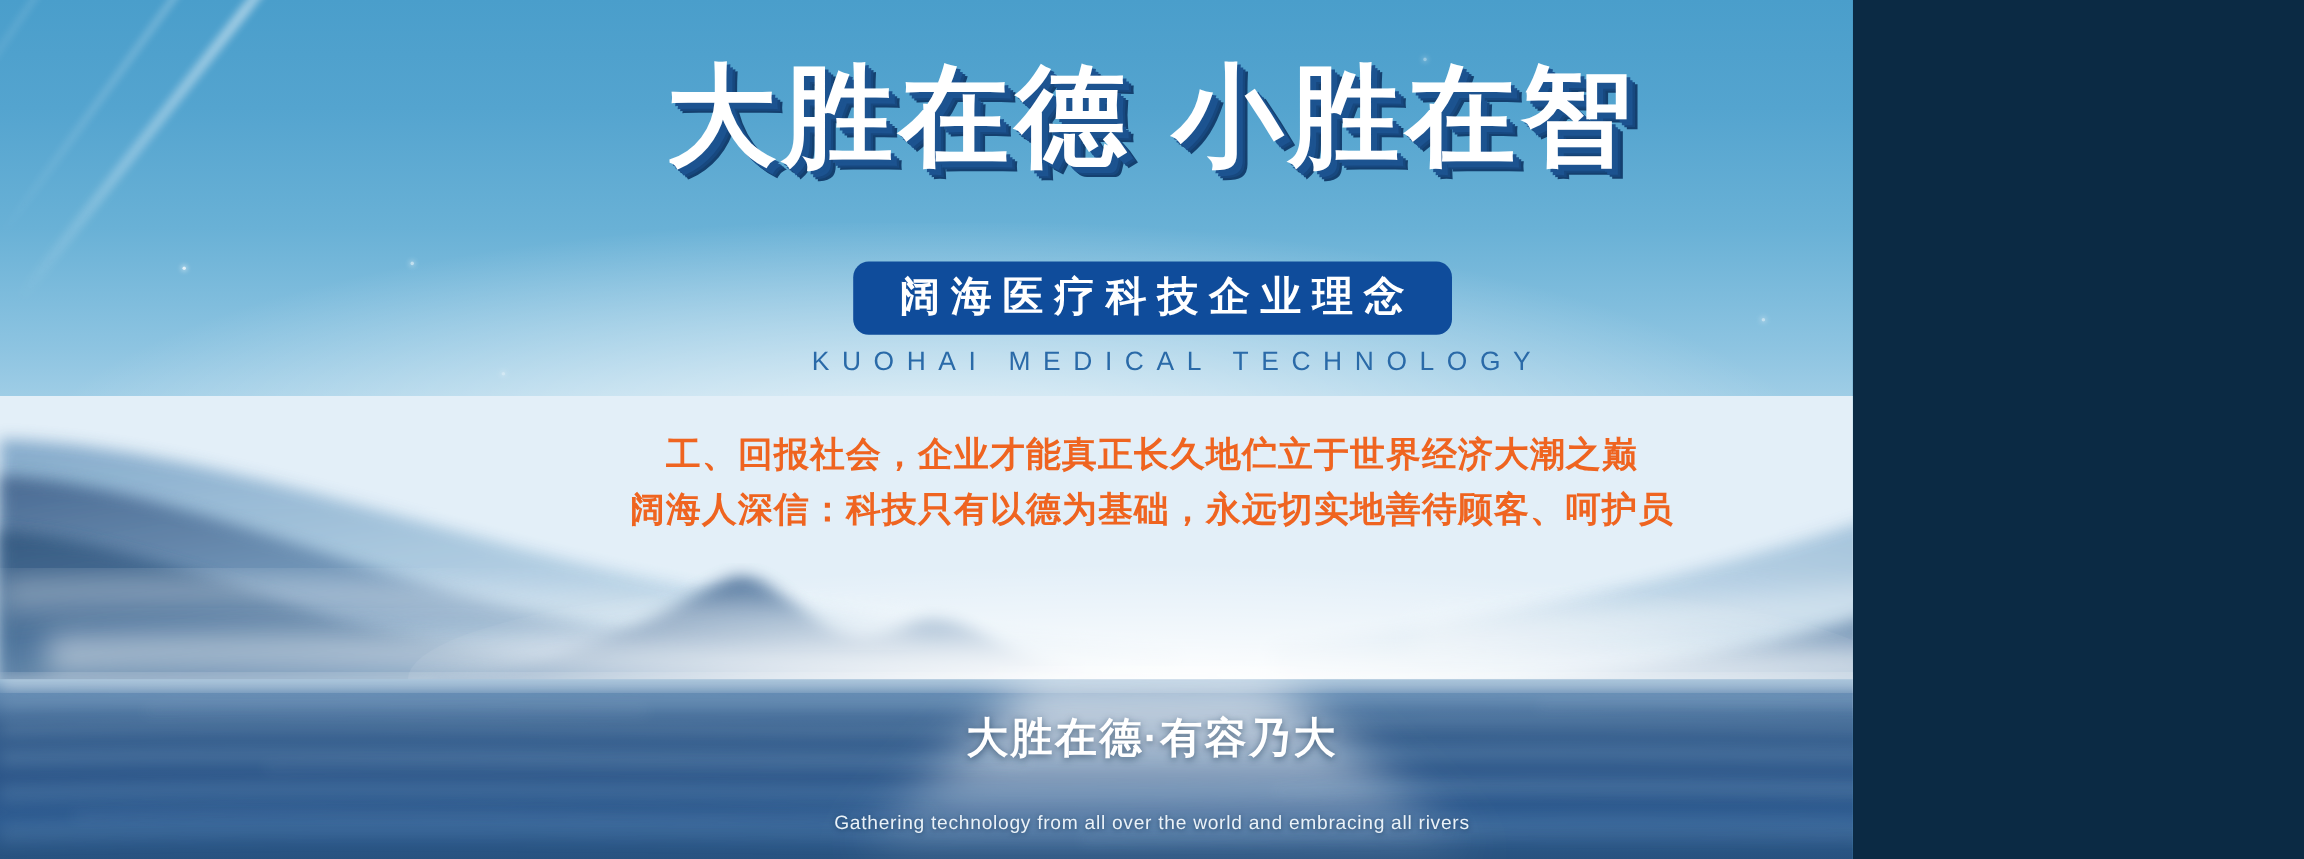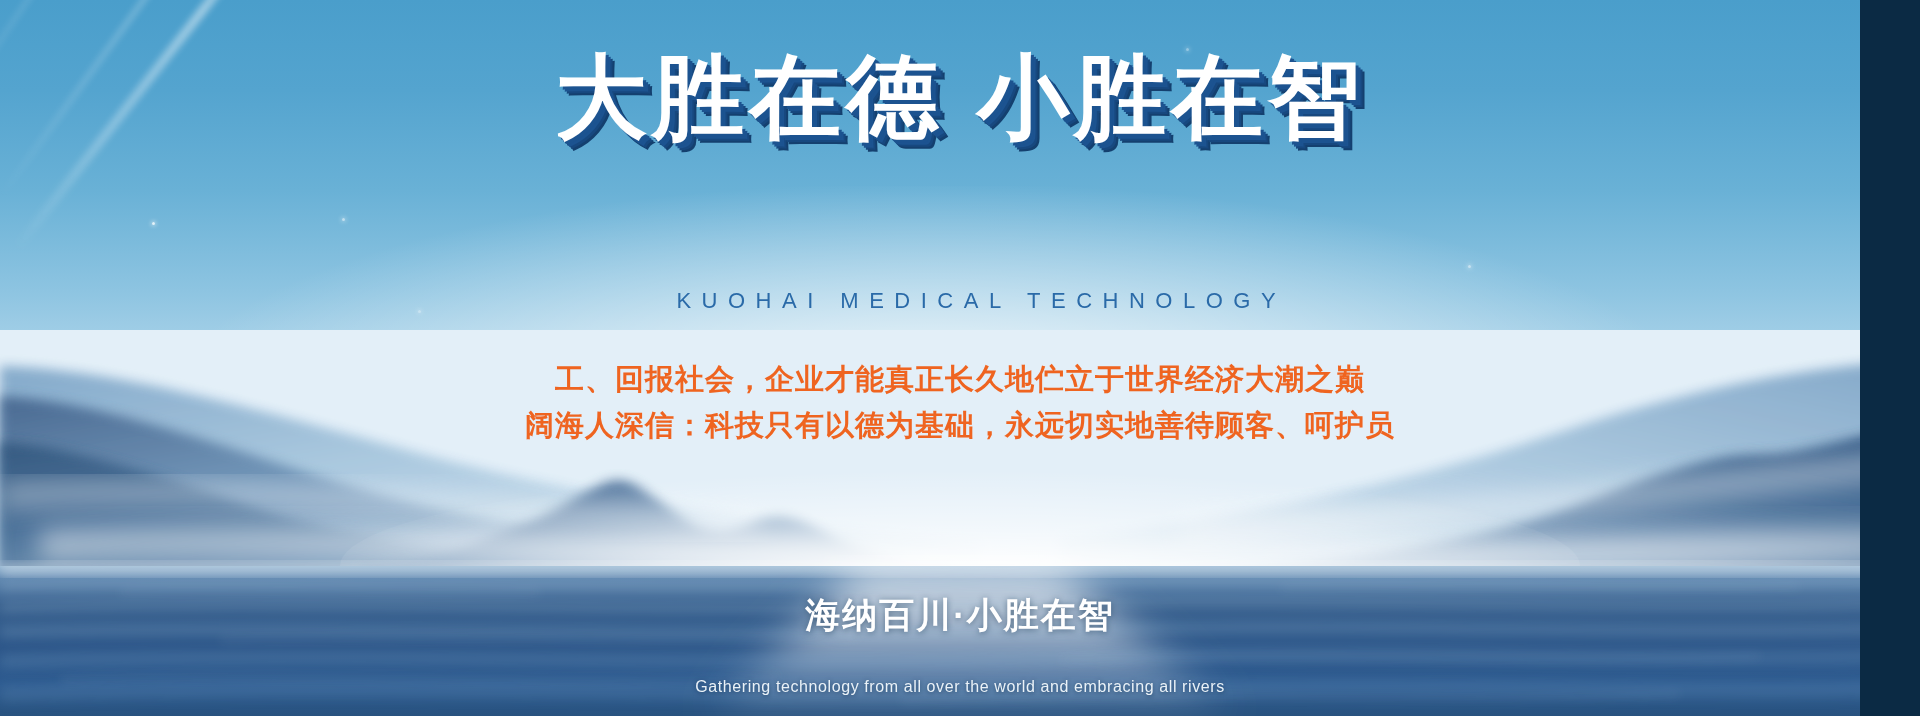--- a/index.html
+++ b/index.html
@@ -6,21 +6,21 @@
     margin: 0;
     padding: 0;
     background: #0b2a44;
   }
   body {
     font-family: "Liberation Sans", "DejaVu Sans", sans-serif;
   }
 
   .banner {
     position: relative;
-    width: 1860px;
+    width: 1544px;
     height: 716px;
     overflow: hidden;
     background: #4fa0cc;
   }
 
   
   .sky {
     position: absolute;
     left: 0; top: 0;
     width: 1920px;
@@ -319,24 +319,27 @@
       </g>
 
       <rect x="0" y="232" width="1920" height="14" fill="#ffffff" opacity="0.35" filter="url(#soft6)"></rect>
     </svg>
   </div>
 
   <div class="main-title">
     <span>大胜在德</span><span class="gap"></span><span>小胜在智</span>
   </div>
 
+  <div class="badge-wrap">
+    <span class="badge">阔海医疗科技企业理念</span>
+  </div>
 
   <div class="en-sub">KUOHAI MEDICAL TECHNOLOGY</div>
 
   <div class="statement">
     <div>工、回报社会，企业才能真正长久地伫立于世界经济大潮之巅</div>
     <div>阔海人深信：科技只有以德为基础，永远切实地善待顾客、呵护员</div>
   </div>
 
-  <div class="footer-cn">海纳百川·小胜在智</div>
+  <div class="footer-cn">大胜在德·有容乃大</div>
   <div class="footer-en">Gathering technology from all over the world and embracing all rivers</div>
 
 </div>
 
 </body></html>

